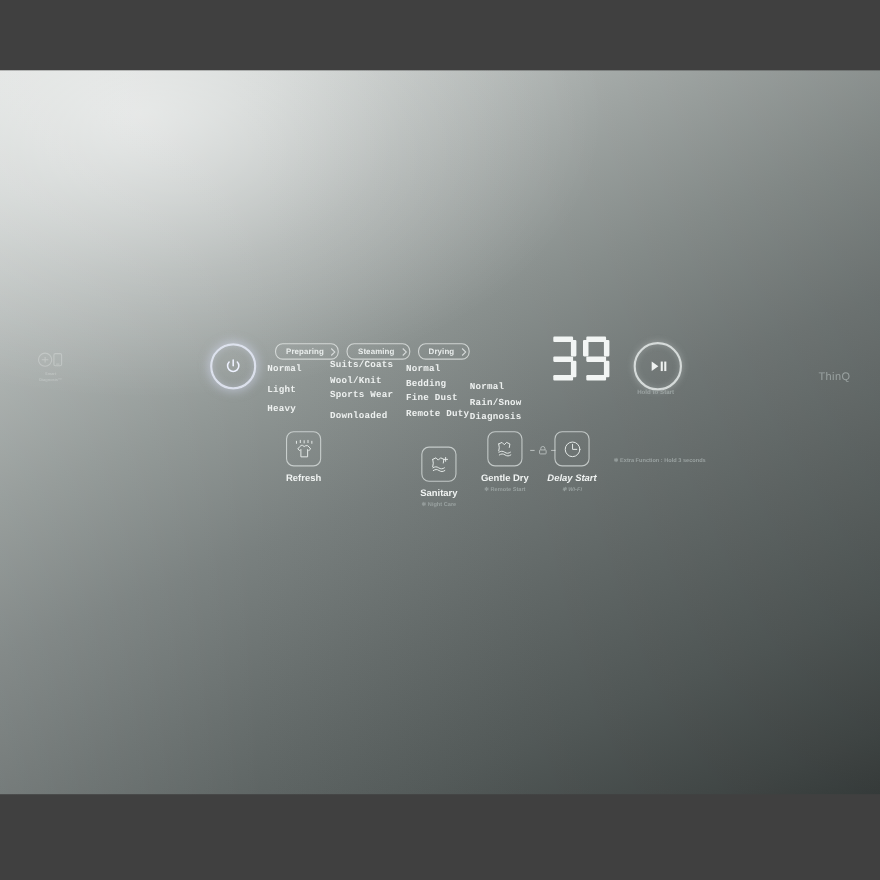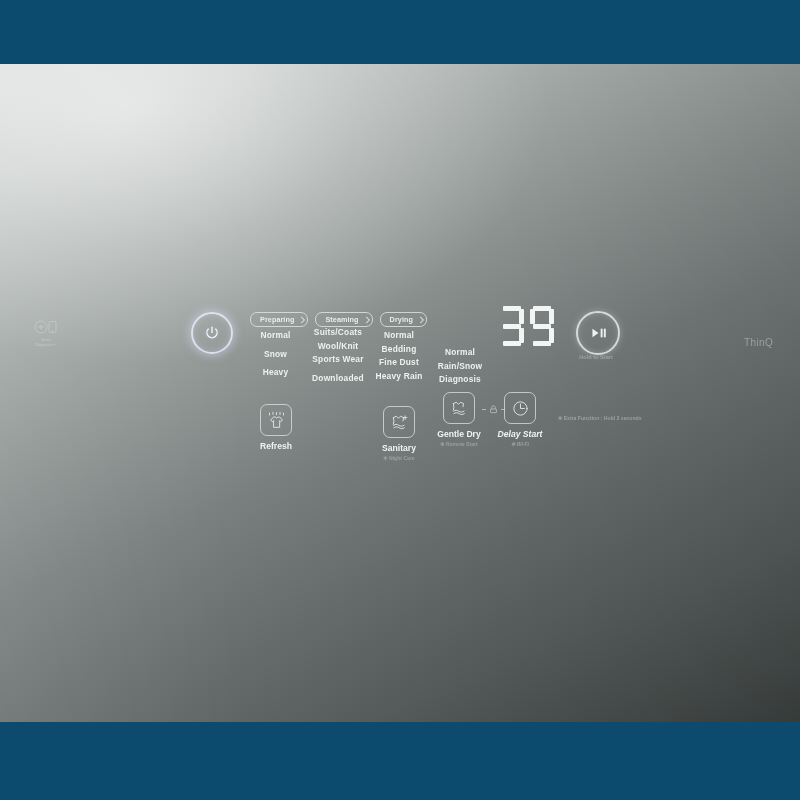--- a/index.html
+++ b/index.html
@@ -1,18 +1,18 @@
 <!DOCTYPE html>
 <html><head>
 <meta charset="utf-8">
 <style>
   html,body{margin:0;padding:0;background:#ffffff;}
   body{width:800px;height:800px;overflow:hidden;font-family:"Liberation Sans",sans-serif;}
 
-  #stage{position:relative;width:800px;height:800px;background:#0c4a6e;}
+  #stage{position:relative;width:800px;height:800px;background:#404040;}
 
   
   #panel{
     position:absolute;left:0;top:64px;width:800px;height:658px;
     background:
       radial-gradient(ellipse 620px 380px at 16% 6%, rgba(255,255,255,0.55) 0%, rgba(255,255,255,0.20) 38%, rgba(255,255,255,0.0) 68%),
       linear-gradient(158deg,#d4d8d6 0%, #c2c7c5 12%, #a7adab 26%, #8d9492 40%, #767d7c 54%, #656c6b 68%, #555c5b 82%, #454b4a 94%, #3b4140 100%);
   }
   #panel:after{
     content:"";position:absolute;inset:0;
@@ -36,21 +36,21 @@
   
   #tabs{position:absolute;left:250px;top:312px;display:flex;gap:7px;}
   .tab{position:relative;height:13px;padding:0 13px 0 9px;border:1px solid rgba(228,232,231,.78);
        border-radius:7px;display:flex;align-items:center;
        font-size:7.2px;font-weight:bold;color:#e9edec;letter-spacing:.1px;}
   .tab:after{content:"";position:absolute;right:3px;top:50%;width:4px;height:4px;
       border-right:1px solid rgba(228,232,231,.85);border-top:1px solid rgba(228,232,231,.85);
       transform:translateY(-50%) rotate(45deg);}
 
   
-  .cyc{position:absolute;text-align:center;}
+  .cyc{position:absolute;font-family:Liberation Mono, monospace;}
   .cyc .row{font-size:8.4px;line-height:13.6px;}
   .gap{height:5px;}
 
   #c1{left:243px;top:329px;width:65px;}
   #c2{left:300px;top:326px;width:76px;}
   #c3{left:369px;top:329px;width:60px;}
   #c4{left:427px;top:346px;width:66px;}
 
   
   #disp{position:absolute;left:500px;top:306px;display:flex;gap:6px;}
@@ -71,21 +71,21 @@
   #startlbl{position:absolute;left:558px;top:354px;width:76px;text-align:center;
      font-size:5.6px;font-weight:bold;color:#9ba3a2;}
 
   
   .opt{position:absolute;text-align:center;}
   .sq{width:30px;height:30px;margin:0 auto;border:1px solid rgba(226,231,230,.72);border-radius:7px;
       display:flex;align-items:center;justify-content:center;}
   .onm{margin-top:5px;font-size:8.6px;font-weight:bold;color:#f0f3f2;white-space:nowrap;}
   .osub{margin-top:2px;font-size:5.1px;font-weight:bold;color:#99a1a0;white-space:nowrap;}
 
-  #o1{left:245px;top:404px;width:62px;}
+  #o1{left:245px;top:392px;width:62px;}
   #o2{left:304px;top:392px;width:64px;}
   #o3{left:369px;top:392px;width:60px;margin-top:14px;}
   #o4{left:429px;top:392px;width:60px;}
   #o5{left:490px;top:392px;width:60px;font-style:italic;}
 
   
   #lock{position:absolute;left:481px;top:402px;width:24px;height:14px;
       display:flex;align-items:center;justify-content:center;gap:2px;opacity:.62;}
   #lock .dash{width:4px;height:1px;background:#dfe4e3;}
 
@@ -134,38 +134,38 @@
         <span>Steaming</span>
       </div>
     <div class="tab">
         <span>Drying</span>
       </div>
   </div>
 
   <div class="cyc" id="c1">
     <div class="row lbl">Normal</div>
     <div class="gap"></div>
-    <div class="row lbl">Snow</div>
+    <div class="row lbl">Light</div>
     <div class="gap"></div>
     <div class="row lbl">Heavy</div>
   </div>
 
   <div class="cyc" id="c2">
     <div class="row lbl">Suits/Coats</div>
     <div class="row lbl">Wool/Knit</div>
     <div class="row lbl">Sports Wear</div>
     <div class="gap"></div>
     <div class="row lbl">Downloaded</div>
   </div>
 
   <div class="cyc" id="c3">
     <div class="row lbl">Normal</div>
     <div class="row lbl">Bedding</div>
     <div class="row lbl">Fine Dust</div>
-    <div class="row lbl">Heavy Rain</div>
+    <div class="row lbl">Remote Duty</div>
   </div>
 
   <div class="cyc" id="c4">
     <div class="row lbl">Normal</div>
     <div class="row lbl">Rain/Snow</div>
     <div class="row lbl">Diagnosis</div>
   </div>
 
   <div id="disp" aria-label="39">
     <span class="seg">

